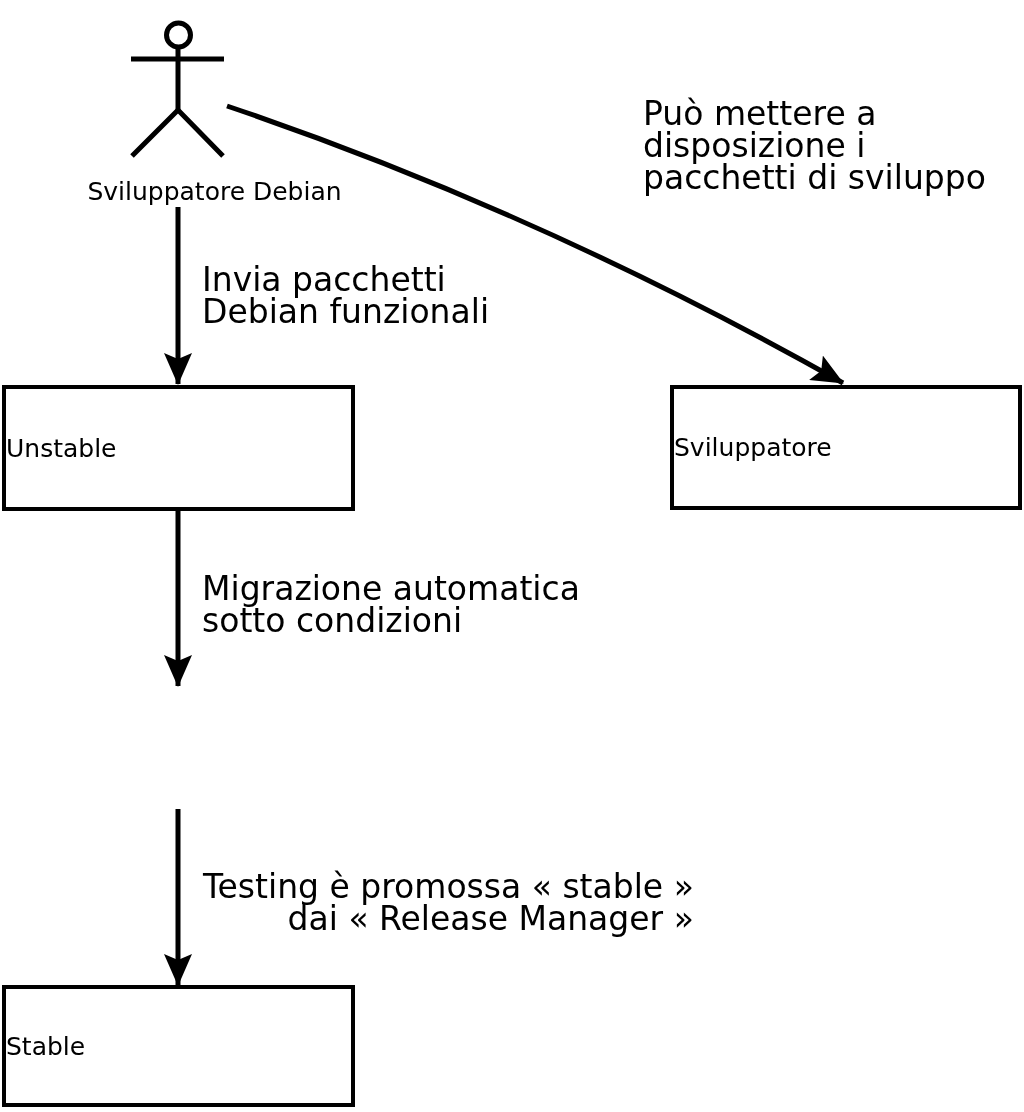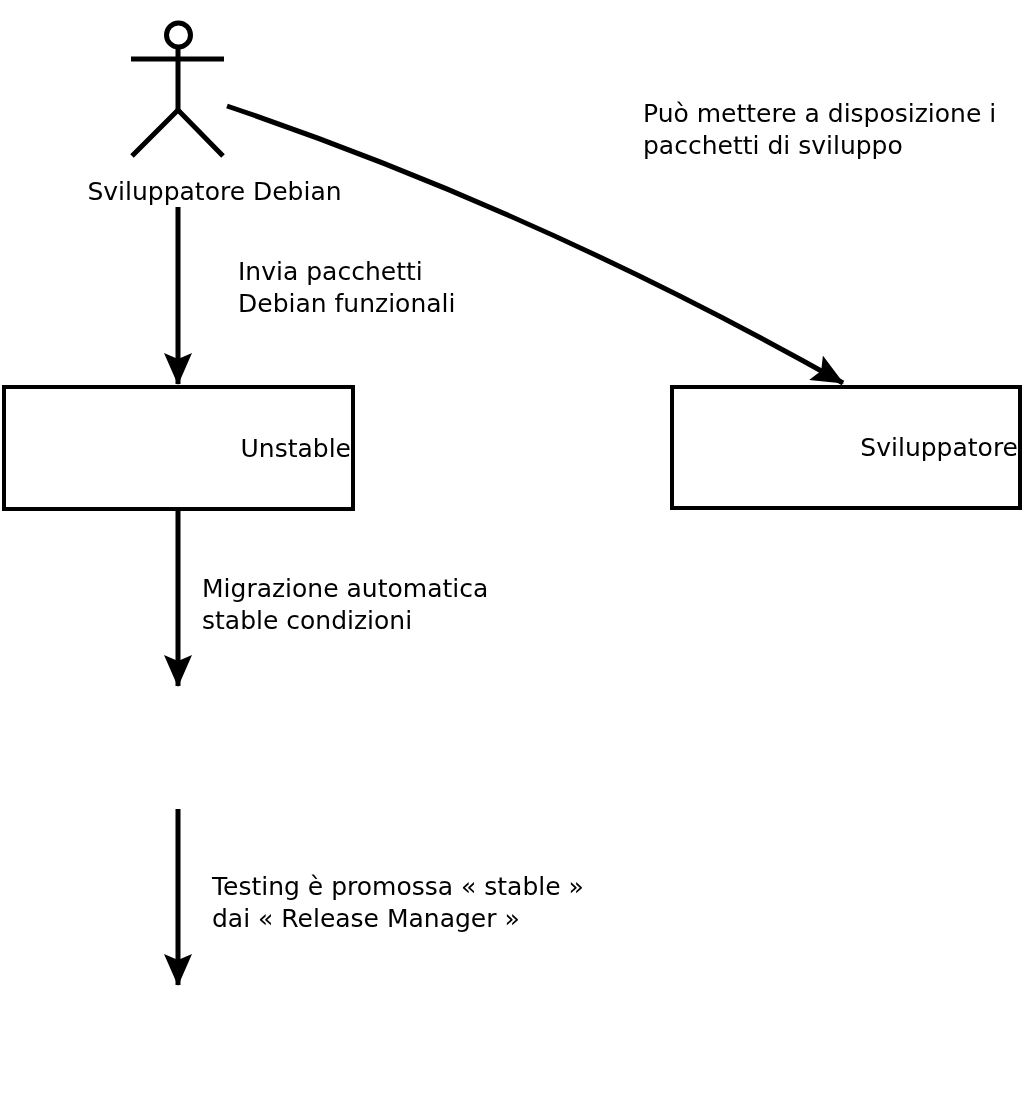--- a/index.html
+++ b/index.html
@@ -27,37 +27,37 @@
     stroke: #000000;
     stroke-width: 5;
   }
   .node {
     position: absolute;
     box-sizing: border-box;
     border: 4px solid #000000;
     background: #ffffff;
     display: flex;
     align-items: center;
-    justify-content: flex-end;
+    justify-content: flex-start;
     font-size: 25px;
   }
   .node-unstable     { left: 2px;   top: 385px; width: 353px; height: 126px; }
   .node-experimental { left: 670px; top: 385px; width: 352px; height: 125px; }
   .node-testing      { left: 2px;   top: 687px; width: 353px; height: 123px; }
   .node-stable       { left: 2px;   top: 985px; width: 353px; height: 122px; }
   .edge-label {
     position: absolute;
-    font-size: 25px;
+    font-size: 33px;
     line-height: 32px;
     white-space: pre-line;
   }
-  .edge-label-invia      { left: 202px; top: 256px; margin-left: 36px; }
+  .edge-label-invia      { left: 202px; top: 264px; }
   .edge-label-puo        { left: 643px; top: 98px;  }
   .edge-label-migrazione { left: 202px; top: 573px; }
-  .edge-label-promossa   { left: 212px; top: 871px; }
+  .edge-label-promossa   { left: 203px; top: 871px; text-align: right; }
   .actor-label {
     position: absolute;
     left: 0; top: 176px;
     width: 357px;
     text-align: center;
     font-size: 25px;
     line-height: 32px;
     margin-left: 36px;
   }
 </style>
@@ -86,24 +86,27 @@
     <path class="arrow-line" d="M178,809 L178,985" marker-end="url(#arrowhead)"></path>
   </svg>
 
   <div class="actor-label">Sviluppatore Debian</div>
 
   <div class="edge-label edge-label-invia">Invia pacchetti
 Debian funzionali</div>
   <div class="edge-label edge-label-puo">Può mettere a disposizione i
 pacchetti di sviluppo</div>
   <div class="edge-label edge-label-migrazione">Migrazione automatica
-stable condizioni</div>
+sotto condizioni</div>
   <div class="edge-label edge-label-promossa">Testing è promossa « stable »
 dai « Release Manager »</div>
 
   <div class="node node-unstable">
     <span>Unstable</span>
   </div>
   <div class="node node-experimental">
     <span>Sviluppatore</span>
   </div>
+  <div class="node node-stable">
+    <span>Stable</span>
+  </div>
 
 </div>
 
 </body></html>

